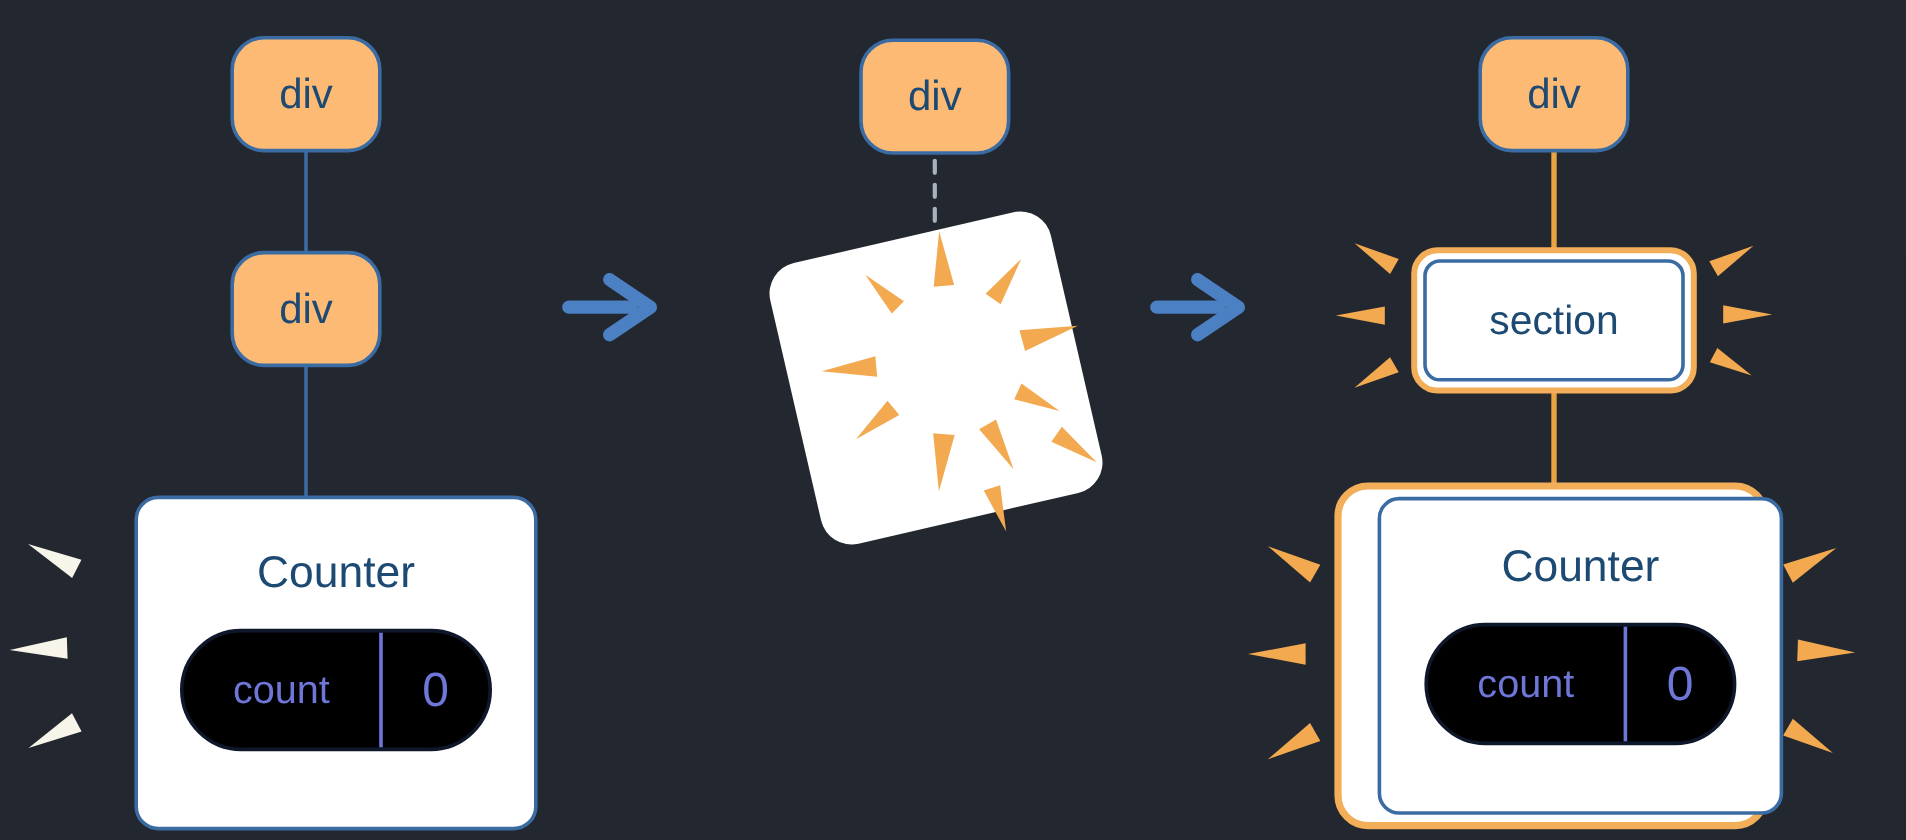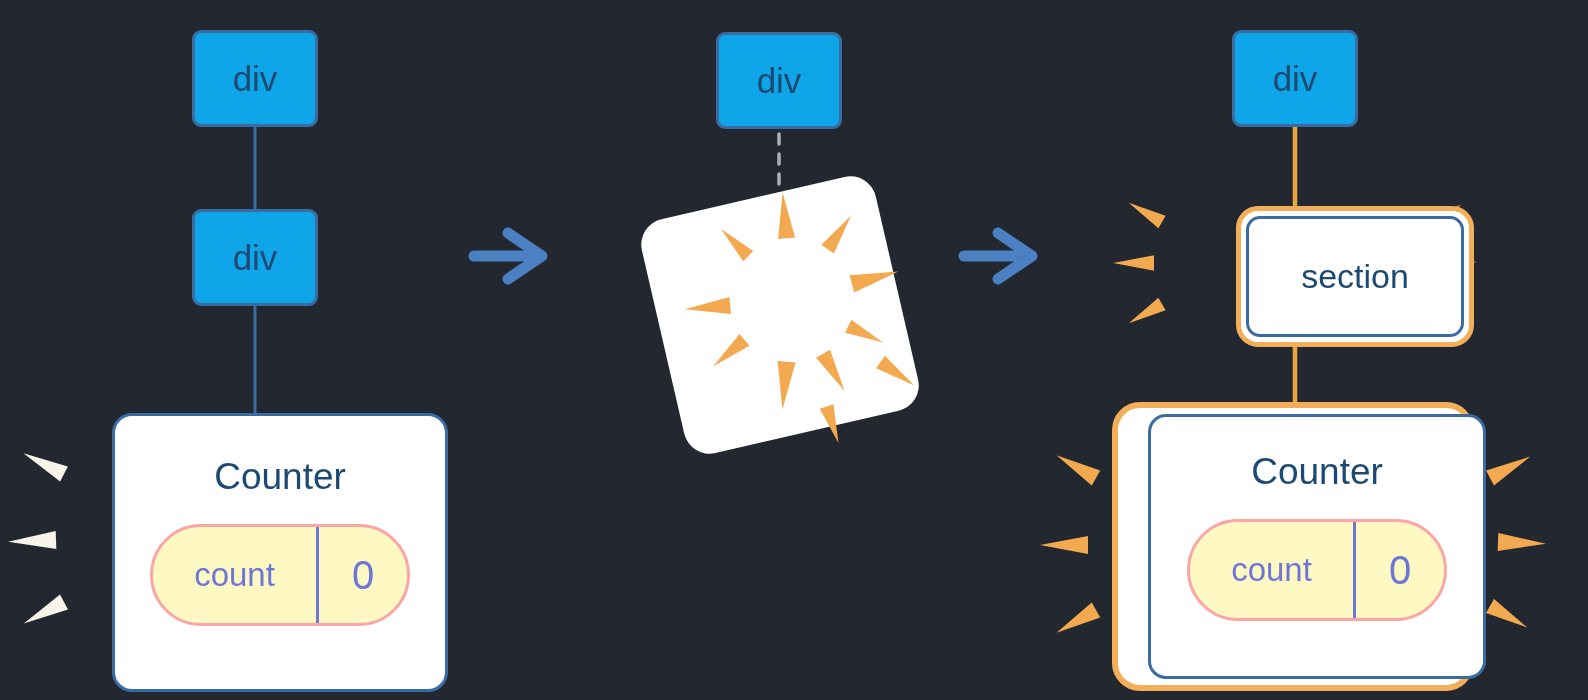--- a/index.html
+++ b/index.html
@@ -19,23 +19,23 @@
     position: absolute;
     left: 0;
     top: 0;
     pointer-events: none;
   }
   
   .node {
     position: absolute;
     width: 126px;
     height: 97px;
-    background: #0ea5e9;
+    background: #fdba74;
     border: 3px solid #3a6ca3;
-    border-radius: 9px;
+    border-radius: 28px;
     box-sizing: border-box;
     display: flex;
     align-items: center;
     justify-content: center;
     font-size: 35px;
     color: #1d4a73;
   }
   
   .card {
     position: absolute;
@@ -50,26 +50,26 @@
   }
   .card-title {
     margin-top: 40px;
     font-size: 37px;
     color: #1d4a73;
   }
   .pill {
     margin-top: 26px;
     width: 260px;
     height: 102px;
-    border: 3px solid #fca5a5;
+    border: 3px solid #0f172a;
     border-radius: 60px;
     box-sizing: border-box;
     display: flex;
     overflow: hidden;
-    background: #fef9c3;
+    background: #000000;
   }
   .pill-key {
     flex: 1;
     display: flex;
     align-items: center;
     justify-content: center;
     font-size: 33px;
     color: #6e76d8;
   }
   .pill-value {
@@ -203,21 +203,21 @@
     <div class="pill">
       <span class="pill-key">count</span>
       <span class="pill-value">0</span>
     </div>
   </div>
 
   <div class="node" style="left:716px; top:32px;">div</div>
 
   <div class="node" style="left:1232px; top:30px;">div</div>
 
-  <div class="ring section-ring" style="left:1236px; top:206px; width:238px; height:141px;">
+  <div class="ring section-ring" style="left:1176px; top:206px; width:238px; height:122px;">
     <div class="node-inner">section</div>
   </div>
 
   <div class="ring" style="left:1112px; top:402px; width:362px; height:289px;">
     <div class="card">
       <div class="card-title">Counter</div>
       <div class="pill">
         <span class="pill-key">count</span>
         <span class="pill-value">0</span>
       </div>

